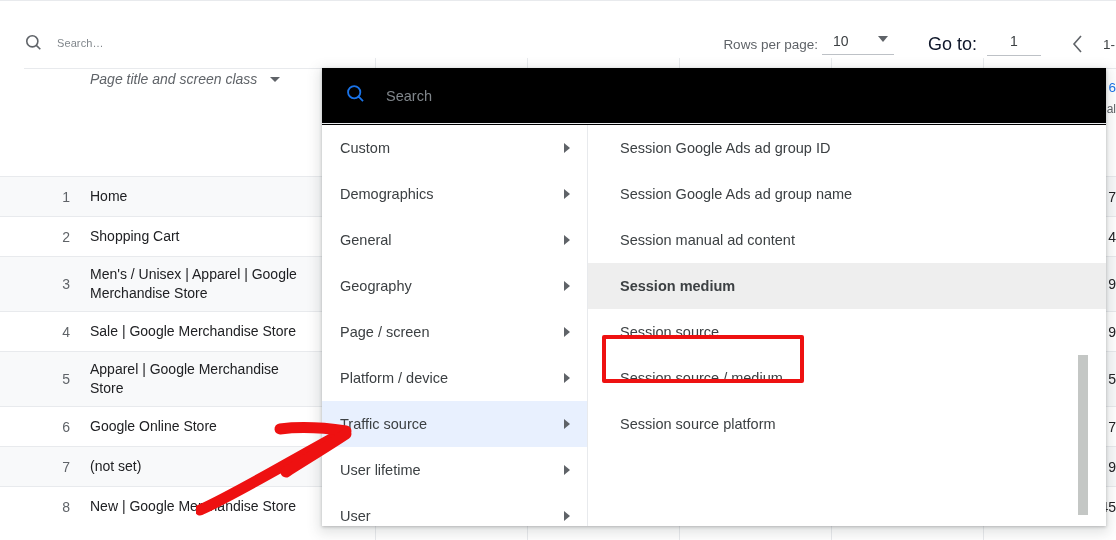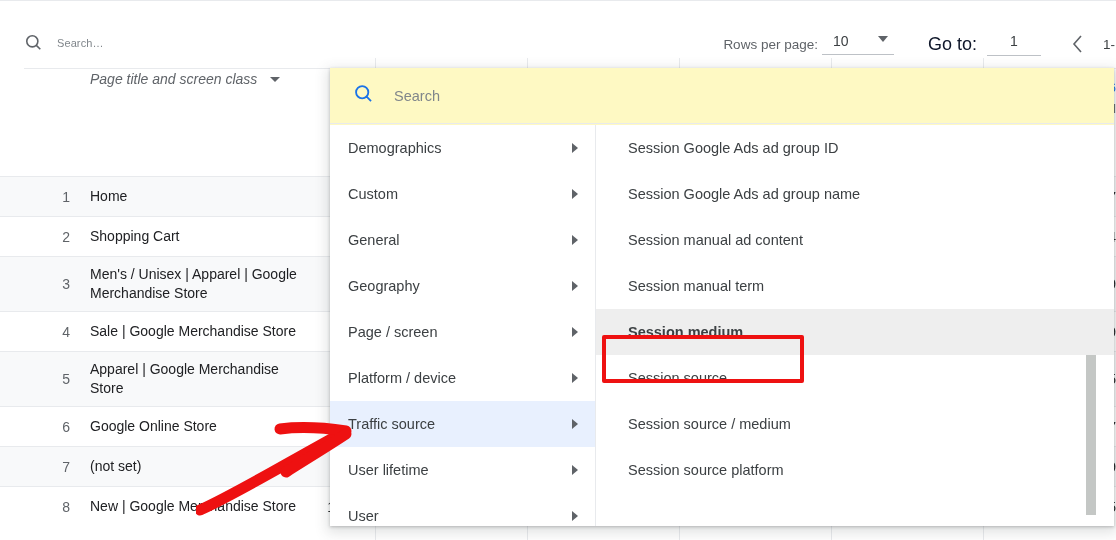--- a/index.html
+++ b/index.html
@@ -117,24 +117,23 @@
     white-space: pre-line;
   }
   .row-num {
     position: absolute; font-size: 14px; color: #202124; text-align: right;
     white-space: nowrap;
   }
 
   
   .panel {
     position: absolute; left: 322px; top: 68px; width: 784px; height: 458px;
-    background: #fef9c3;
+    background: #000000;
     box-shadow: 0 1px 3px rgba(60,64,67,.30), 0 4px 12px 3px rgba(60,64,67,.15);
     overflow: hidden;
-    margin-left: 8px;
   }
   .panel-search {
     position: absolute; left: 0; top: 0; width: 784px; height: 56px;
     display: flex; align-items: center; padding-left: 23px; gap: 20px;
     border-bottom: 1px solid #e8eaed;
   }
   .panel-search-placeholder { font-size: 14.5px; color: #80868b; }
 
   .panel-body {
     position: absolute; left: 0; top: 57px; width: 784px; height: 405px;
@@ -308,25 +307,25 @@
           <path fill="none" stroke="#1a73e8" stroke-width="2.1" d="M10.5 3.5a7 7 0 1 1 0 14 7 7 0 0 1 0-14zM15.6 15.6l5 5"></path>
         </svg>
       </span>
       <span class="panel-search-placeholder">Search</span>
     </div>
 
     <div class="panel-body">
 
       <div class="menu-left">
         <div class="menu-item">
+          <span class="menu-item-label">Custom</span>
+          <span class="caret-right"></span>
+        </div>
+        <div class="menu-item">
           <span class="menu-item-label">Demographics</span>
-          <span class="caret-right"></span>
-        </div>
-        <div class="menu-item">
-          <span class="menu-item-label">Custom</span>
           <span class="caret-right"></span>
         </div>
         <div class="menu-item">
           <span class="menu-item-label">General</span>
           <span class="caret-right"></span>
         </div>
         <div class="menu-item">
           <span class="menu-item-label">Geography</span>
           <span class="caret-right"></span>
         </div>
@@ -357,23 +356,20 @@
 
       <div class="menu-right">
         <div class="sub-item">
           <span class="sub-item-label">Session Google Ads ad group ID</span>
         </div>
         <div class="sub-item">
           <span class="sub-item-label">Session Google Ads ad group name</span>
         </div>
         <div class="sub-item">
           <span class="sub-item-label">Session manual ad content</span>
-        </div>
-        <div class="sub-item">
-          <span class="sub-item-label">Session manual term</span>
         </div>
         <div class="sub-item hovered">
           <span class="sub-item-label">Session medium</span>
         </div>
         <div class="sub-item">
           <span class="sub-item-label">Session source</span>
         </div>
         <div class="sub-item">
           <span class="sub-item-label">Session source / medium</span>
         </div>

